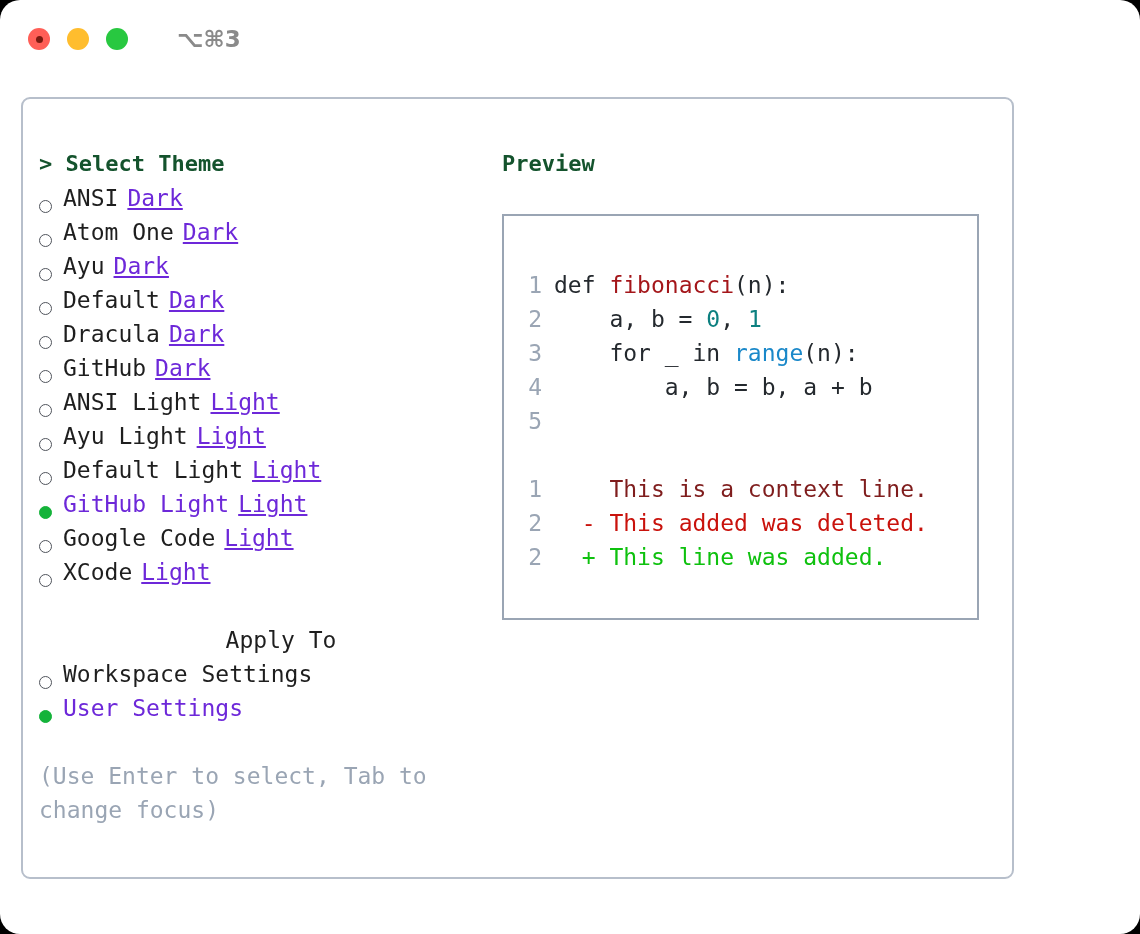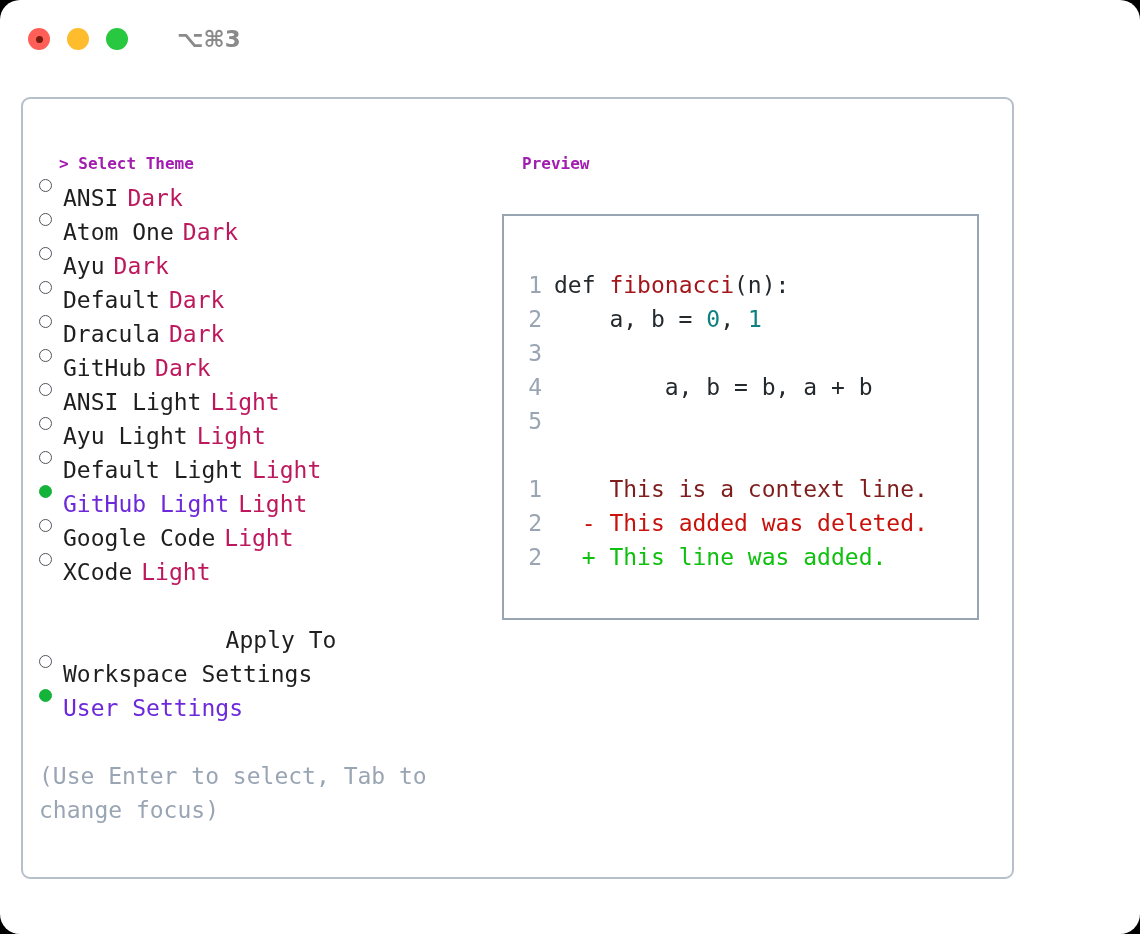--- a/index.html
+++ b/index.html
@@ -85,33 +85,32 @@
 
   
   .left-col {
     position: absolute;
     left: 16px;
     top: 48px;
     width: 460px;
   }
 
   .section-title {
-    font-size: 16px;
+    font-size: 22px;
     font-weight: bold;
-    color: #a21caf;
-    line-height: 34px;
-    white-space: pre;
-    margin-left: 20px;
+    color: #14532d;
+    line-height: 34px;
+    white-space: pre;
   }
 
   .opt-list { margin-top: 0px; }
 
   .opt-row {
     display: flex;
-    align-items: flex-start;
+    align-items: flex-end;
     height: 34px;
     line-height: 34px;
     font-size: 23px;
     white-space: pre;
   }
 
   .bullet {
     display: inline-block;
     width: 13px;
     height: 13px;
@@ -131,22 +130,23 @@
   }
   .bullet.blank {
     border: 1.7px solid transparent;
     background: transparent;
   }
 
   .opt-label { color: #1e1e1e; }
   .opt-row.selected .opt-label { color: #6d28d9; }
 
   .opt-badge {
-    color: #be185d;
+    color: #6d28d9;
     margin-left: 9px;
+    text-decoration: underline;
   }
 
   .apply-block { margin-top: 34px; }
 
   .apply-heading {
     display: flex;
     align-items: baseline;
     height: 34px;
     line-height: 34px;
     font-size: 23px;
@@ -263,21 +263,21 @@
         <div class="hint">(Use Enter to select, Tab to change focus)</div>
       </div>
 
       <div class="right-col">
         <div class="section-title">Preview</div>
 
         <div class="preview-box">
           <div id="code-block">
               <div class="code-line"><span class="ln">1</span><span class="code-text"><span class="tok-def">def </span><span class="tok-fn">fibonacci</span><span class="tok-punct">(n):</span></span></div>
               <div class="code-line"><span class="ln">2</span><span class="code-text"><span class="tok-punct">    a, b = </span><span class="tok-num">0</span><span class="tok-punct">, </span><span class="tok-num">1</span></span></div>
-              <div class="code-line"><span class="ln">3</span></div>
+              <div class="code-line"><span class="ln">3</span><span class="code-text"><span class="tok-punct">    for _ in </span><span class="tok-builtin">range</span><span class="tok-punct">(n):</span></span></div>
               <div class="code-line"><span class="ln">4</span><span class="code-text"><span class="tok-punct">        a, b = b, a + b</span></span></div>
               <div class="code-line"><span class="ln">5</span></div>
             </div>
           <div class="spacer-line"></div>
           <div id="diff-block">
               <div class="code-line"><span class="ln">1</span><span class="diff-ctx">    </span><span class="diff-ctx">This is a context line.</span></div>
               <div class="code-line"><span class="ln">2</span><span class="diff-del">  - </span><span class="diff-del">This added was deleted.</span></div>
               <div class="code-line"><span class="ln">2</span><span class="diff-add">  + </span><span class="diff-add">This line was added.</span></div>
             </div>
         </div>

